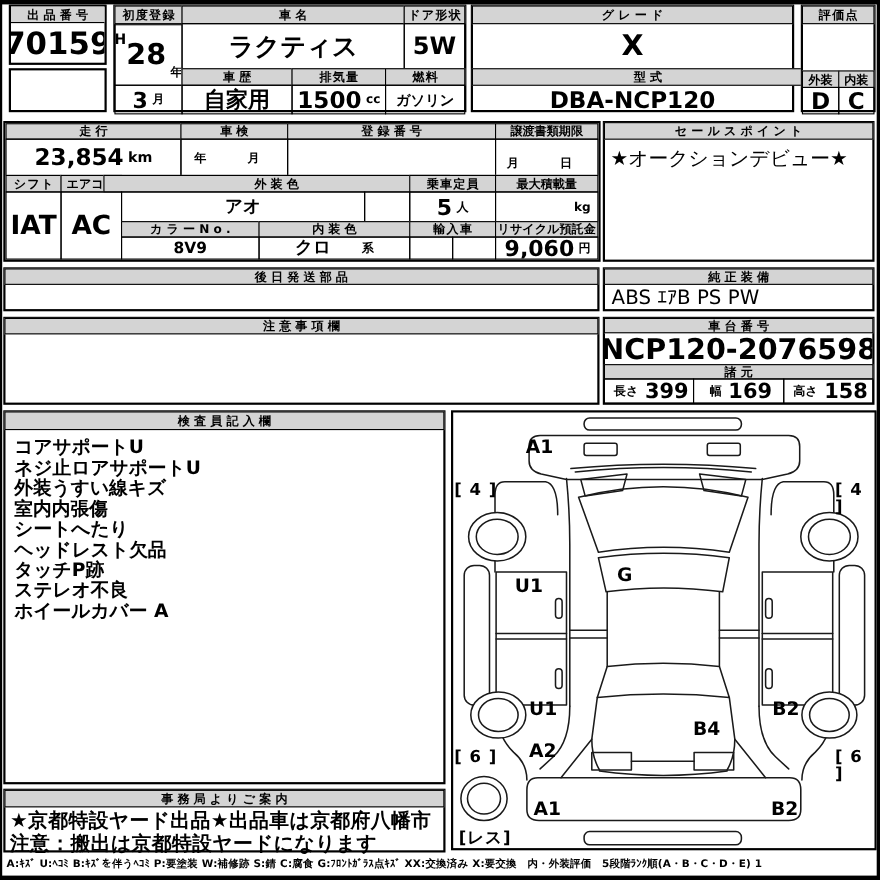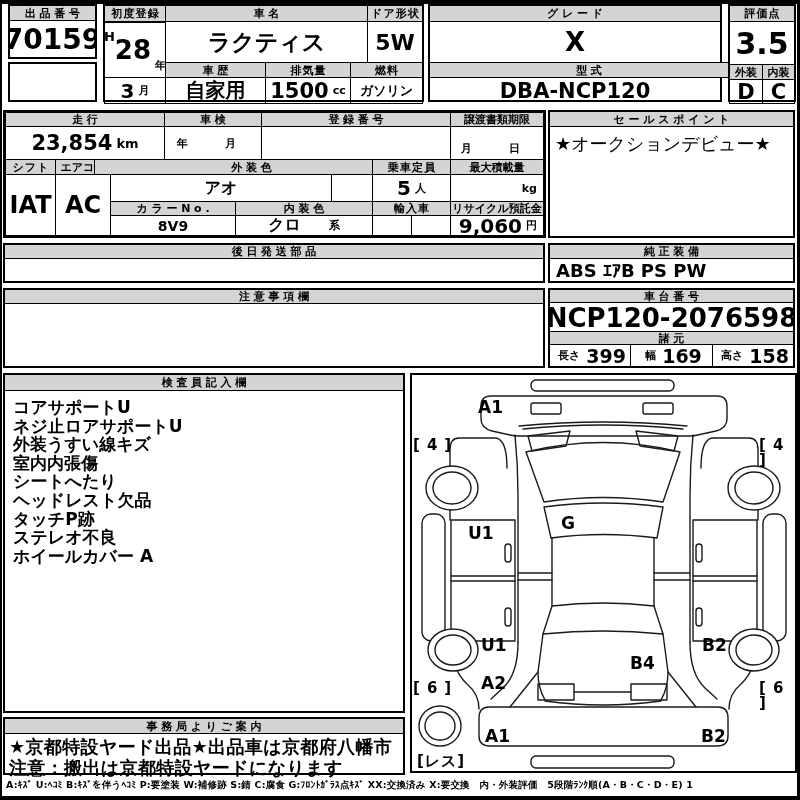--- a/index.html
+++ b/index.html
@@ -73,21 +73,20 @@
 
   <div class="box" style="left:428px;top:4px;width:294px;height:98px">
     <div class="cell hdr ls3" style="left:-1px;top:-1px;width:292px;height:17px">グレード</div>
     <div class="cell" style="left:0;top:16px;width:290px;height:40px;font-weight:bold;font-size:26px">X</div>
     <div class="cell hdr ls3" style="left:-1px;top:56px;width:320px;height:16px">型式</div>
     <div class="cell" style="left:0;top:72px;width:290px;height:26px;font-weight:bold;font-size:21px">DBA-NCP120</div>
   </div>
 
   <div class="box" style="left:728px;top:4px;width:68px;height:98px">
     <div class="cell hdr ls1" style="left:-1px;top:-1px;width:66px;height:17px">評価点</div>
-    <div class="cell" style="left:0;top:16px;width:64px;height:42px;font-weight:bold;font-size:30px">3.5</div>
     <div class="cell hdr" style="left:-1px;top:58px;width:34px;height:16px">外装</div>
     <div class="cell hdr" style="left:32px;top:58px;width:33px;height:16px">内装</div>
     <div class="cell val" style="left:-1px;top:73px;width:34px;height:25px;font-size:21px">D</div>
     <div class="cell val" style="left:32px;top:73px;width:33px;height:25px;font-size:21px">C</div>
   </div>
 
   <div class="box" style="left:3px;top:110px;width:543px;height:128px">
     <div class="cell hdr ls3" style="left:0;top:0;width:160px;height:15px">走行</div>
     <div class="cell val" style="left:0;top:14px;width:160px;height:34px;font-size:21px">
       <span>23,854</span>
@@ -140,21 +139,21 @@
     <div class="cell hdr ls3" style="left:-1px;top:-1px;width:245px;height:16px">セールスポイント</div>
     <div style="position:absolute;left:5px;top:20px;font-weight:normal;font-size:18px;white-space:nowrap">★オークションデビュー★</div>
   </div>
 
   <div class="box" style="left:3px;top:243px;width:542px;height:40px">
     <div class="cell hdr ls3" style="left:-1px;top:-1px;width:540px;height:15px">後日発送部品</div>
     <div class="cell noline" style="left:0;top:14px;width:538px;height:22px"></div>
   </div>
   <div class="box" style="left:548px;top:243px;width:247px;height:40px">
     <div class="cell hdr ls3" style="left:-1px;top:-1px;width:245px;height:15px">純正装備</div>
-    <div class="cell noline left" style="left:0;top:14px;width:243px;height:22px;font-weight:bold;font-size:18px">ABS ｴｱB PS PW</div>
+    <div class="cell noline left" style="left:0;top:14px;width:243px;height:22px;font-weight:normal;font-size:18px">ABS ｴｱB PS PW</div>
   </div>
 
   <div class="box" style="left:3px;top:288px;width:542px;height:80px">
     <div class="cell hdr ls3" style="left:-1px;top:-1px;width:540px;height:15px">注意事項欄</div>
     <div class="cell noline" style="left:0;top:14px;width:538px;height:62px"></div>
   </div>
   <div class="box" style="left:548px;top:288px;width:247px;height:80px">
     <div class="cell hdr ls3" style="left:-1px;top:-1px;width:245px;height:14px">車台番号</div>
     <div class="cell" style="left:0;top:14px;width:243px;height:28px;font-weight:bold;font-size:26px">NCP120-2076598</div>
     <div class="cell hdr ls3" style="left:-1px;top:41px;width:245px;height:14px">諸元</div>

